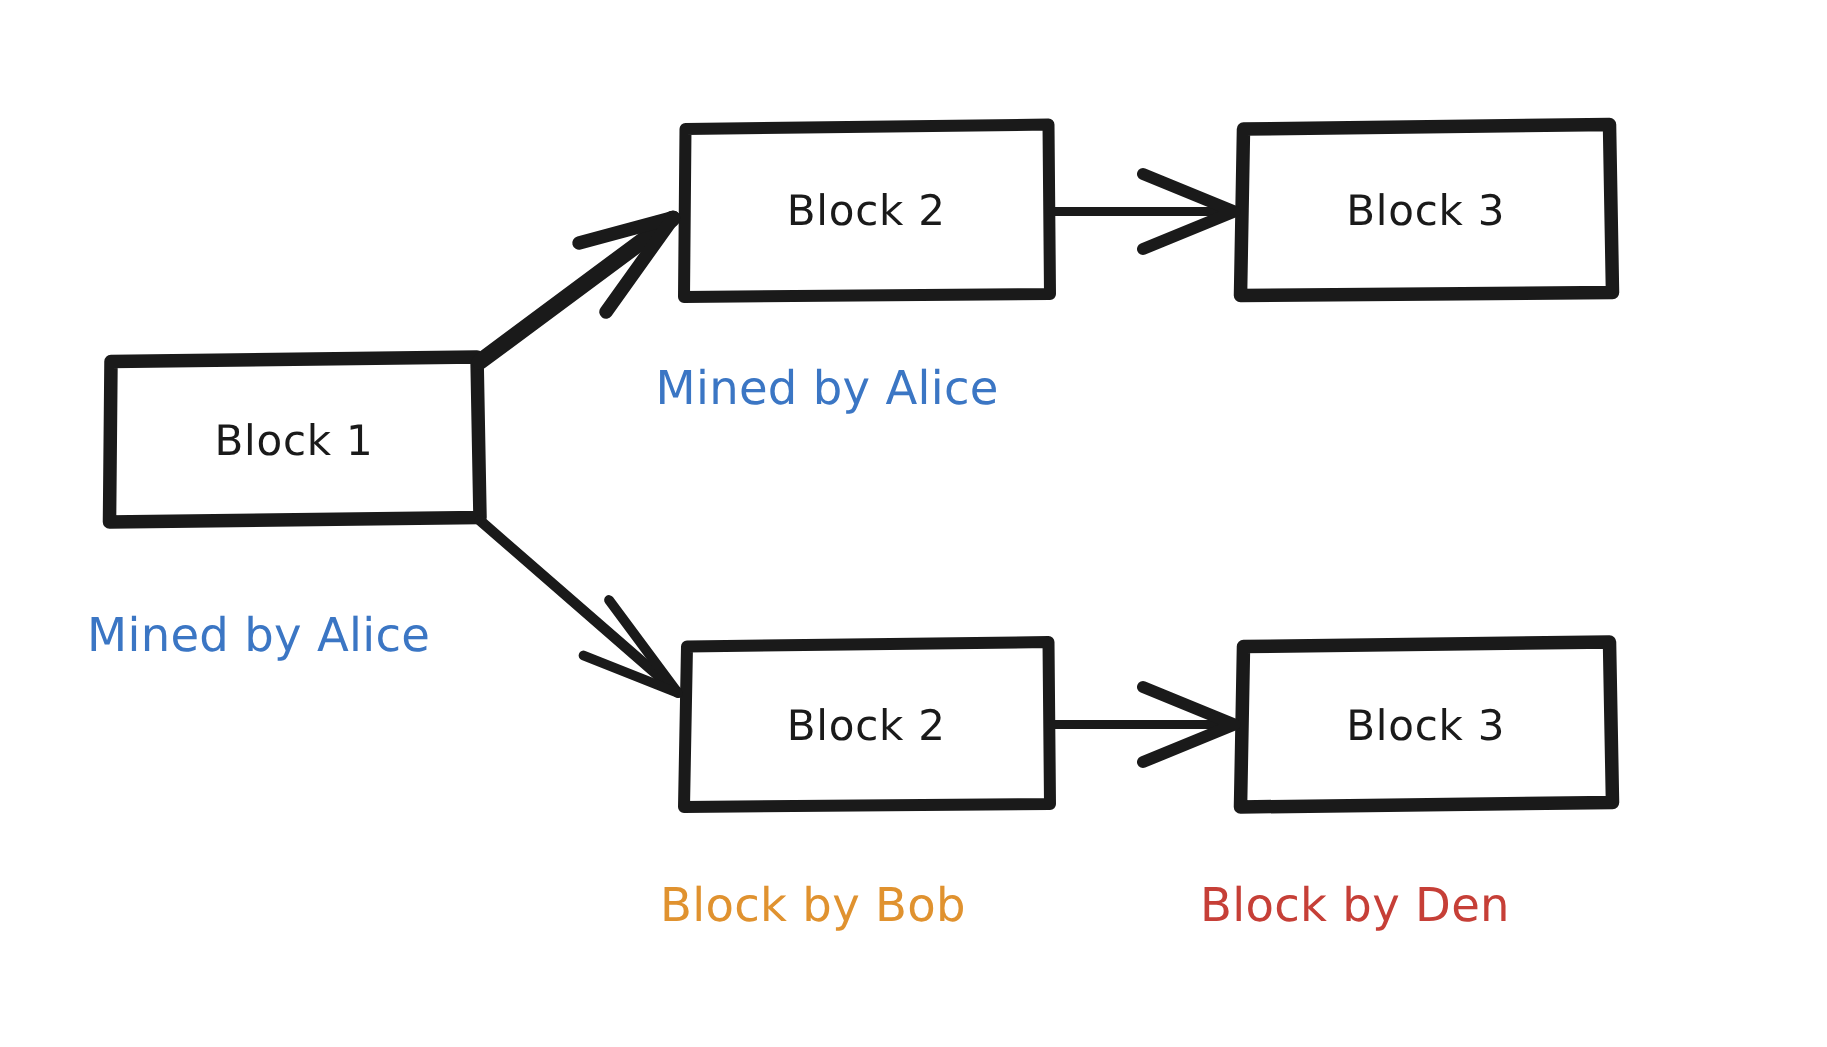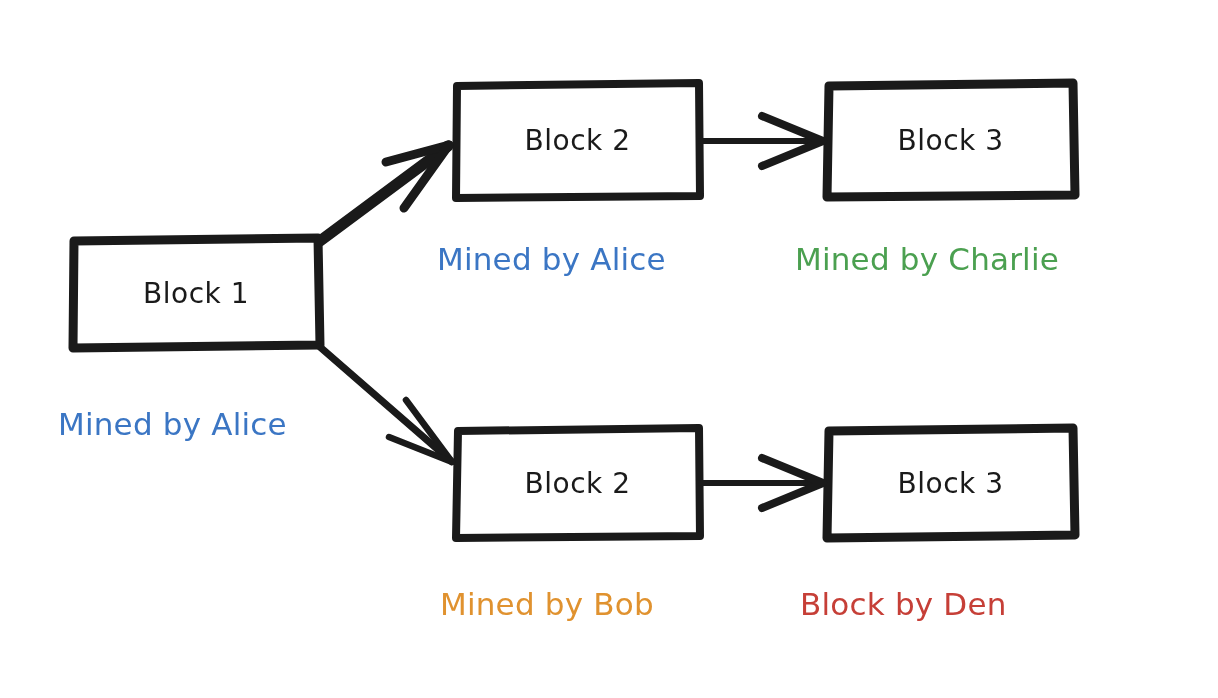--- a/index.html
+++ b/index.html
@@ -107,19 +107,18 @@
   <div class="block-label" style="left:826px; top:83px; width:249px; height:114px;">Block 3</div>
 
   <div class="block-label" style="left:455px; top:428px; width:245px; height:110px;">Block 2</div>
 
   <div class="block-label" style="left:826px; top:428px; width:249px; height:110px;">Block 3</div>
 
   <div class="miner-label" style="left:58px; top:406px; color:#3b76c4;">Mined by Alice</div>
 
   <div class="miner-label" style="left:437px; top:241px; color:#3b76c4;">Mined by Alice</div>
 
-  <div class="miner-label" style="left:795px; top:241px; color:#4ba050;">Mined by Charlie</div>
 
-  <div class="miner-label" style="left:440px; top:586px; color:#e0922f;">Mined by Bob</div>
+  <div class="miner-label" style="left:440px; top:586px; color:#e0922f;">Block by Bob</div>
 
   <div class="miner-label" style="left:800px; top:586px; color:#c63f37;">Block by Den</div>
 
 </div>
 
 </body></html>

